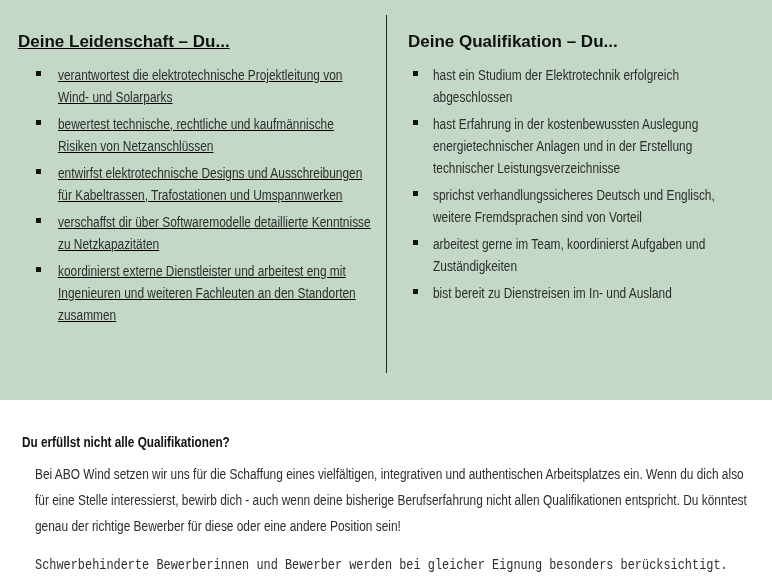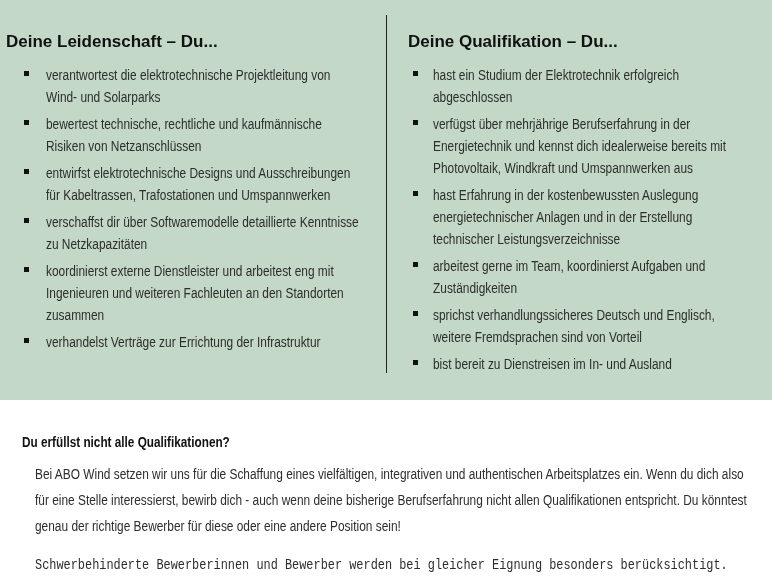--- a/index.html
+++ b/index.html
@@ -29,21 +29,21 @@
     left: 386px;
     top: 15px;
     width: 1px;
     height: 358px;
     background: #222222;
   }
   .col {
     position: absolute;
     top: 0;
   }
-  .col-left  { left: 6px;  width: 350px; }
+  .col-left  { left: 18px;  width: 350px; text-decoration: underline; }
   .col-right { left: 408px; width: 350px; }
   .col-title {
     margin: 0;
     padding-top: 31px;
     font-size: 17px;
     line-height: 21px;
     font-weight: bold;
     color: #111111;
     white-space: nowrap;
   }
@@ -139,52 +139,44 @@
           </li>
         <li>
             <span class="txt">verschaffst dir über Softwaremodelle detaillierte Kenntnisse
 zu Netzkapazitäten</span>
           </li>
         <li>
             <span class="txt">koordinierst externe Dienstleister und arbeitest eng mit
 Ingenieuren und weiteren Fachleuten an den Standorten
 zusammen</span>
           </li>
-        <li>
-            <span class="txt">verhandelst Verträge zur Errichtung der Infrastruktur</span>
-          </li>
       </ul>
     </div>
 
     <div class="divider"></div>
 
     <div class="col col-right">
       <h2 class="col-title">Deine Qualifikation – Du...</h2>
       <ul class="bullets">
         <li>
             <span class="txt">hast ein Studium der Elektrotechnik erfolgreich
 abgeschlossen</span>
           </li>
         <li>
-            <span class="txt">verfügst über mehrjährige Berufserfahrung in der
-Energietechnik und kennst dich idealerweise bereits mit
-Photovoltaik, Windkraft und Umspannwerken aus</span>
-          </li>
-        <li>
             <span class="txt">hast Erfahrung in der kostenbewussten Auslegung
 energietechnischer Anlagen und in der Erstellung
 technischer Leistungsverzeichnisse</span>
           </li>
         <li>
+            <span class="txt">sprichst verhandlungssicheres Deutsch und Englisch,
+weitere Fremdsprachen sind von Vorteil</span>
+          </li>
+        <li>
             <span class="txt">arbeitest gerne im Team, koordinierst Aufgaben und
 Zuständigkeiten</span>
-          </li>
-        <li>
-            <span class="txt">sprichst verhandlungssicheres Deutsch und Englisch,
-weitere Fremdsprachen sind von Vorteil</span>
           </li>
         <li>
             <span class="txt">bist bereit zu Dienstreisen im In- und Ausland</span>
           </li>
       </ul>
     </div>
 
   </div>
 
   <div class="footer">

